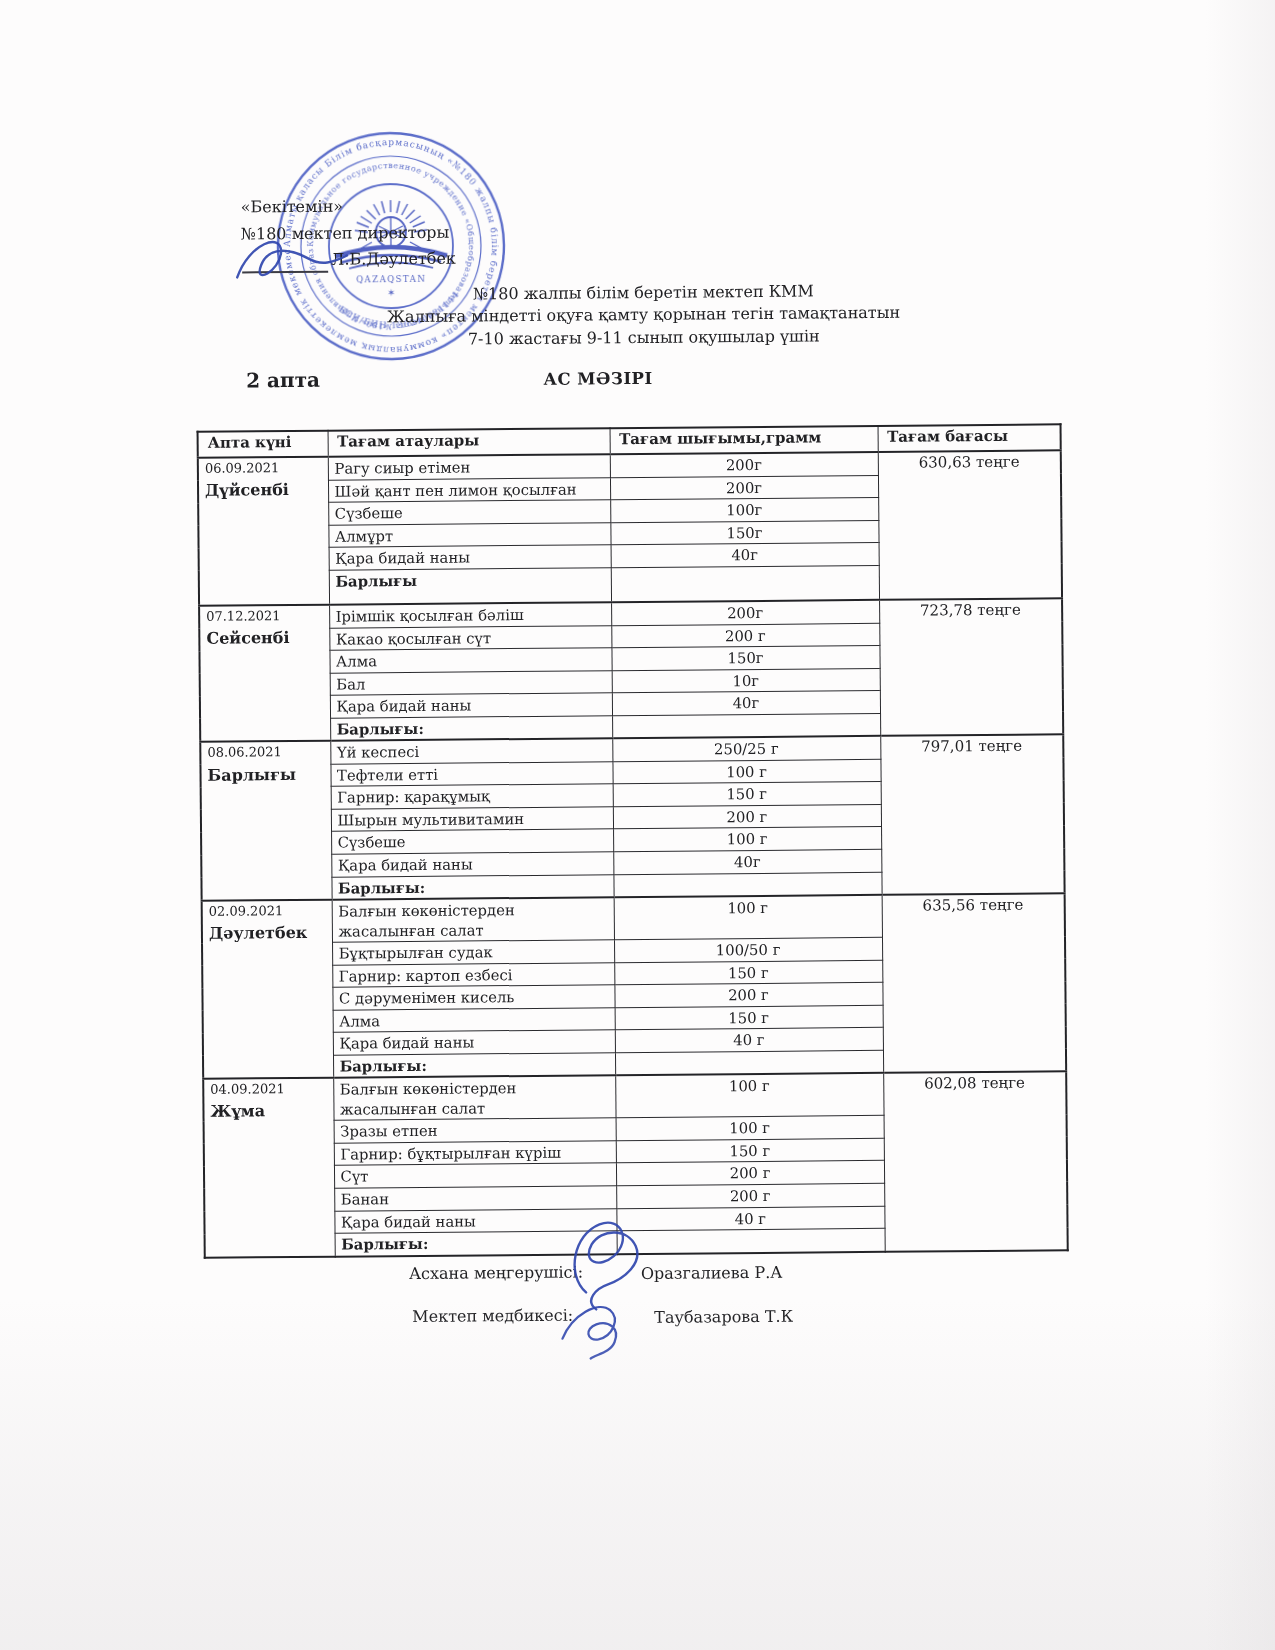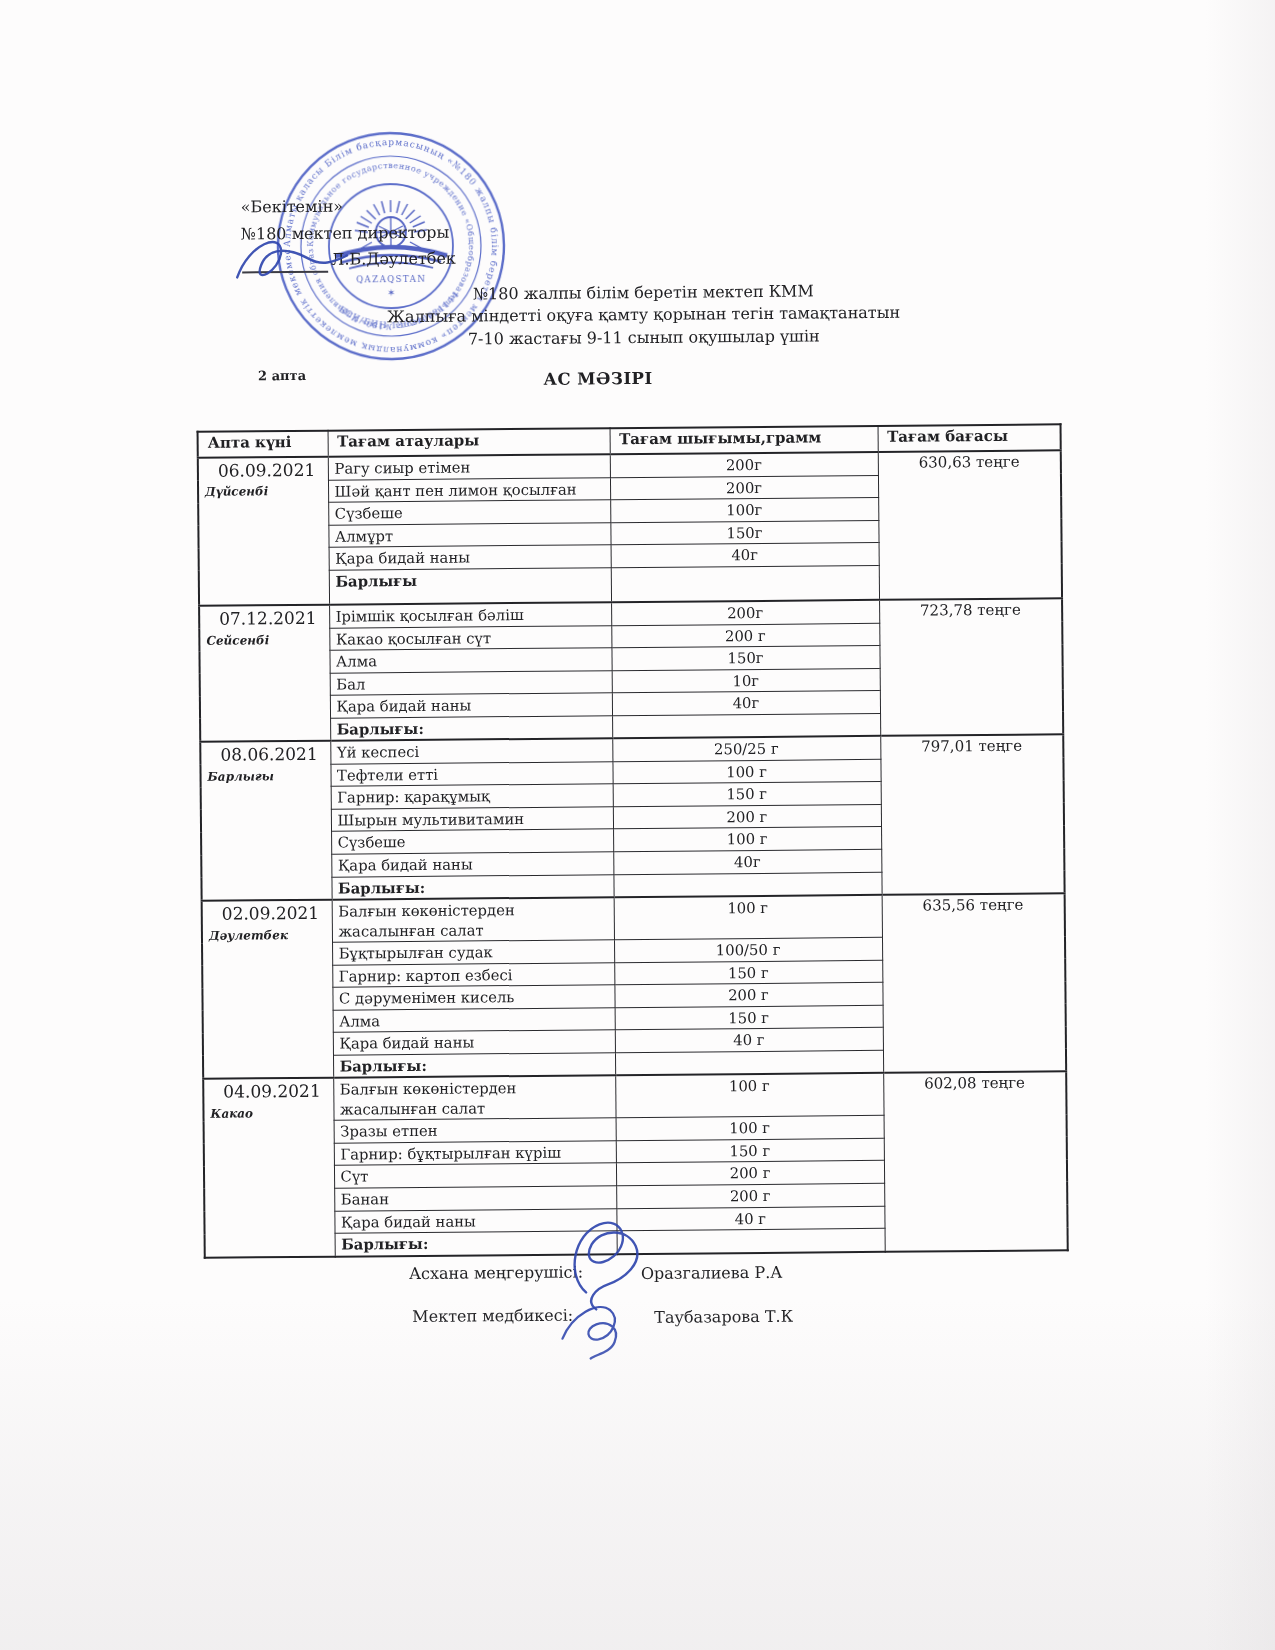--- a/index.html
+++ b/index.html
@@ -14,41 +14,41 @@
   
   .approval{left:246px;top:190px;font-size:16px;line-height:1.7;}
   .approval div{white-space:nowrap;}
   .underline{left:247px;top:268px;width:86px;height:2px;background:#3c3c44;}
   .director-name{left:336px;top:247px;font-size:16px;white-space:nowrap;}
   
   .stamp{left:276px;top:124px;width:240px;height:240px;opacity:.87;filter:blur(.35px);}
   .sig-svg{opacity:.92;}
   
   .header-block{left:378px;top:282px;width:540px;text-align:center;font-size:16px;line-height:1.4;}
-  .week-label{left:262px;top:365px;font-size:13px;font-weight:bold;}
+  .week-label{left:250px;top:365px;font-size:20px;font-weight:bold;}
   .menu-title{left:512px;top:369px;width:180px;text-align:center;font-size:16.5px;font-weight:bold;letter-spacing:.5px;}
   
   table.menu{
     position:absolute;left:200px;top:427px;width:863px;
     border-collapse:collapse;table-layout:fixed;
     font-size:14.8px;
   }
   table.menu col.c1{width:130px;} table.menu col.c2{width:282px;}
   table.menu col.c3{width:268px;} table.menu col.c4{width:183px;}
   table.menu th,table.menu td{
     border:1.5px solid #2a2a2e;padding:1px 6px;vertical-align:top;
     line-height:1.32;overflow:hidden;
   }
   table.menu{border:2px solid #232327;}
   table.menu th{font-weight:bold;text-align:left;height:22px;padding-left:9px;font-size:15px;white-space:nowrap;}
   tr{height:21px;}
   tr.day-start td{border-top:2px solid #232327;}
   .day-cell{padding-left:9px;}
-  .day-date{font-size:17px;margin-left:13px;}
-  .day-weekday{font-weight:bold;font-size:12px;margin-top:3px;font-style:italic;}
+  .day-date{font-size:13px;}
+  .day-weekday{font-weight:bold;font-size:16px;margin-top:3px;}
   .dish-cell{padding-left:8px;}
   .amount-cell{text-align:center;}
   .price-cell{vertical-align:bottom;text-align:center;font-size:15px;}
   .price-0{padding-bottom:12px;} .price-1{padding-bottom:26px;}
   .price-2{padding-bottom:7px;}  .price-3{padding-bottom:4px;}
   .price-4{padding-bottom:23px;}
   .total-label-cell{font-weight:bold;padding-left:8px;}
   tr.total-row-0{height:35px;}
   tr.total-row-4{height:17px;}
   
@@ -272,21 +272,21 @@
             <td class="dish-cell">Қара бидай наны</td>
             <td class="amount-cell">40 г</td>
           </tr>
           <tr class="total-row total-row-3">
             <td class="total-label-cell">Барлығы:</td>
             <td class="amount-cell"></td>
           </tr>
           <tr class="day-start">
             <td class="day-cell" rowspan="7">
               <div class="day-date">04.09.2021</div>
-              <div class="day-weekday">Какао</div>
+              <div class="day-weekday">Жұма</div>
             </td>
             <td class="dish-cell">Балғын көкөністерден жасалынған салат</td>
             <td class="amount-cell">100 г</td>
             <td class="price-cell price-4" rowspan="7">602,08 теңге</td>
           </tr>
           <tr>
             <td class="dish-cell">Зразы етпен</td>
             <td class="amount-cell">100 г</td>
           </tr>
           <tr>

